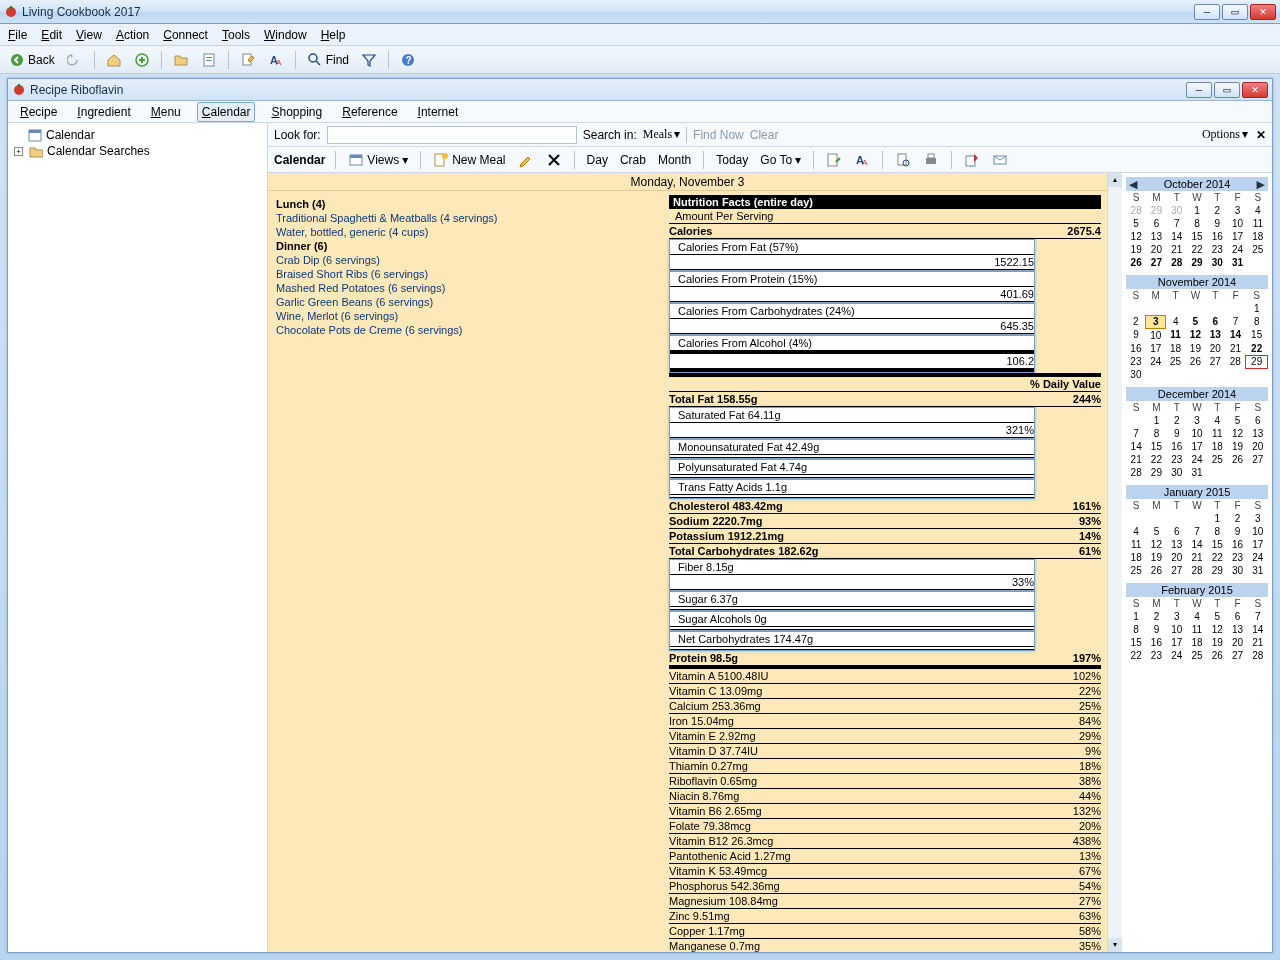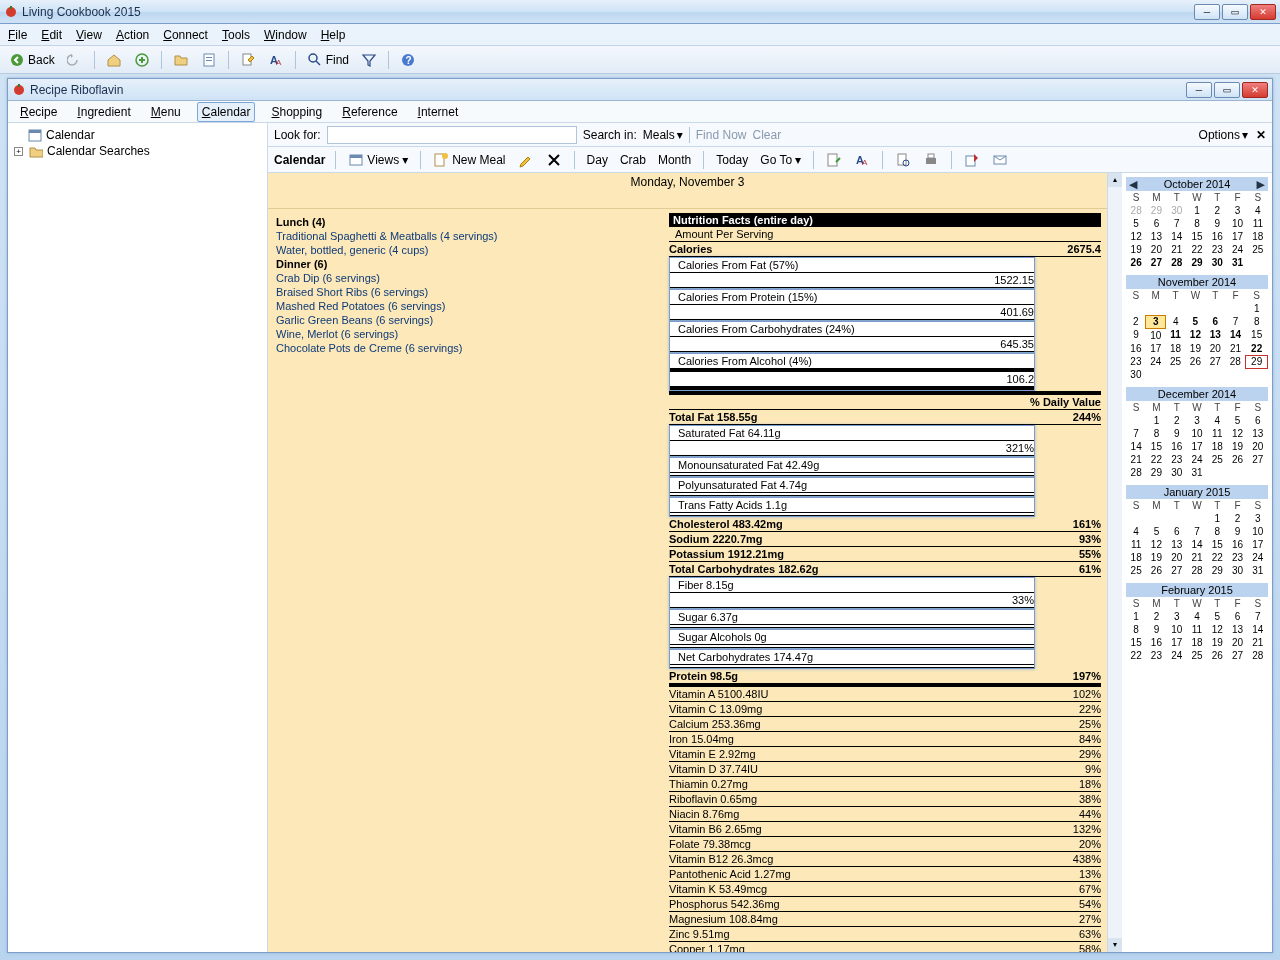--- a/index.html
+++ b/index.html
@@ -46,31 +46,31 @@
 .tree .node { display:flex; align-items:center; gap:4px; padding:1px 0 1px 14px; cursor:pointer;}
 .tree .node .twisty{width:9px;height:9px;border:1px solid #888;display:inline-block;font-size:8px;line-height:7px;text-align:center;margin-right:2px;margin-left:-14px;}
 
 
 .right { flex:1; display:flex; flex-direction:column; overflow:hidden; }
 
 .searchbar { height:24px; border-bottom:1px solid #cad8e8; display:flex; align-items:center; padding:0 6px; gap:6px; background:#f6f9fd; font-size:12px;}
 .searchbar input { height:18px; border:1px solid #b0c4da; padding:0 4px; font-size:12px;}
 .searchbar .lookfor{width:250px;}
 .searchbar .faded{color:#8a9aad;}
-.searchbar .dd{display:flex;align-items:center;gap:2px;cursor:pointer;}
+.searchbar .dd{display:flex;align-items:center;gap:2px;cursor:pointer;font-family:Liberation Serif, serif;}
 .searchbar .opts{margin-left:auto;display:flex;align-items:center;gap:8px;}
 
 .viewbar { height:26px; border-bottom:1px solid #cad8e8; display:flex; align-items:center; padding:0 6px; gap:8px; background:#f6f9fd; font-size:12px;}
 .viewbar .lbl{font-weight:bold;}
 .viewbar .sep{width:1px;height:18px;background:#b0c4da;margin:0 2px;}
 .viewbar .btn{display:flex;align-items:center;gap:3px;cursor:pointer;padding:1px 2px;}
 
 .mainrow{flex:1;display:flex;overflow:hidden;}
 .daycol{flex:1;background:#fce8b8;display:flex;flex-direction:column;overflow:hidden;border-right:1px solid #cad8e8;}
-.dayhdr{height:36px;background:#fce8b8;text-align:center;font-size:12px;border-bottom:1px solid #e0cc94;line-height:18px;}
+.dayhdr{height:18px;background:#fce8b8;text-align:center;font-size:12px;border-bottom:1px solid #e0cc94;line-height:18px;}
 .daybody{flex:1;display:flex;overflow:hidden;}
 .meals{width:395px;padding:6px 8px;font-size:11px;line-height:14px;color:#0d3a7a;overflow:auto;}
 .meals .mealhdr{font-weight:bold;color:#000;}
 .nutr{flex:1;padding:4px 6px 6px 6px;overflow:auto;font-size:11px;}
 .nutr table{width:100%;border-collapse:collapse;}
 .nutr td{border-bottom:1px solid #000;padding:1px 0;}
 .nutr td.r{text-align:right;}
 .nutr .h{font-weight:bold;background:#000;color:#fff;padding:1px 4px;}
 .nutr .b{font-weight:bold;}
 .nutr .thick td{border-bottom:4px solid #000;}
@@ -100,21 +100,21 @@
 </head>
 <body>
 
 <div class="titlebar">
   <span class="app-icon">
     <svg width="14" height="14">
         <circle cx="7" cy="7" r="5" fill="#d43b2f"></circle>
         <rect x="6" y="1" width="2" height="3" fill="#3a7a2a"></rect>
       </svg>
   </span>
-  <span class="title">Living Cookbook 2015</span>
+  <span class="title">Living Cookbook 2017</span>
   <div class="win-controls">
     <div class="win-btn">─</div>
     <div class="win-btn">▭</div>
     <div class="win-btn close">✕</div>
   </div>
 </div>
 
 <div class="menubar" id="menubar">
     <span><u>F</u>ile</span>
     <span><u>E</u>dit</span>
@@ -408,21 +408,21 @@
                       <tr class="">
                         <td class="b">Cholesterol 483.42mg</td>
                         <td class="r b">161%</td>
                       </tr>
                       <tr class="">
                         <td class="b">Sodium 2220.7mg</td>
                         <td class="r b">93%</td>
                       </tr>
                       <tr class="">
                         <td class="b">Potassium 1912.21mg</td>
-                        <td class="r b">55%</td>
+                        <td class="r b">14%</td>
                       </tr>
                       <tr class="">
                         <td class="b">Total Carbohydrates 182.62g</td>
                         <td class="r b">61%</td>
                       </tr>
                       <tr class="sub ">
                         <td class="">Fiber 8.15g</td>
                         <td class="r ">33%</td>
                       </tr>
                       <tr class="sub ">

